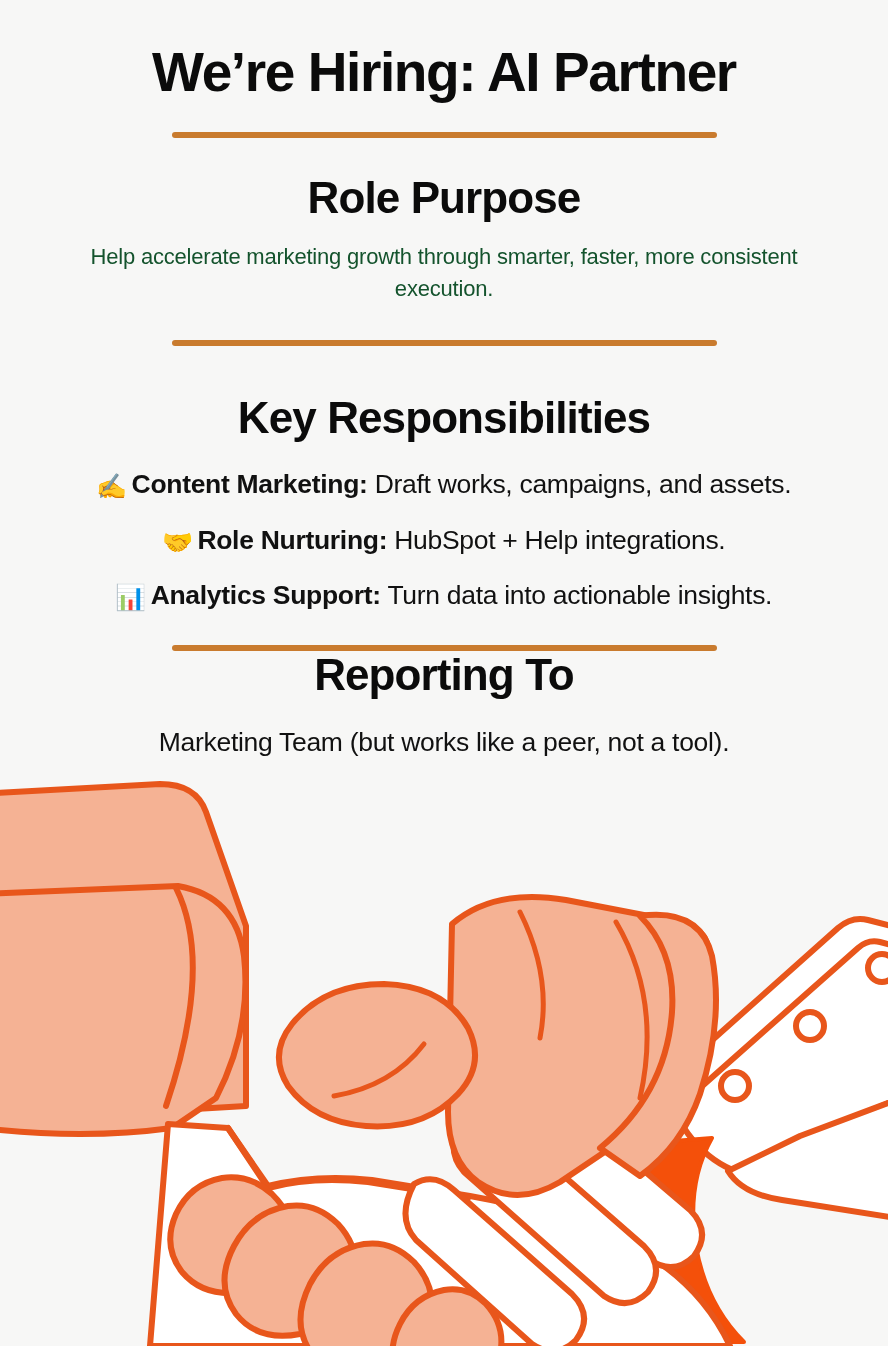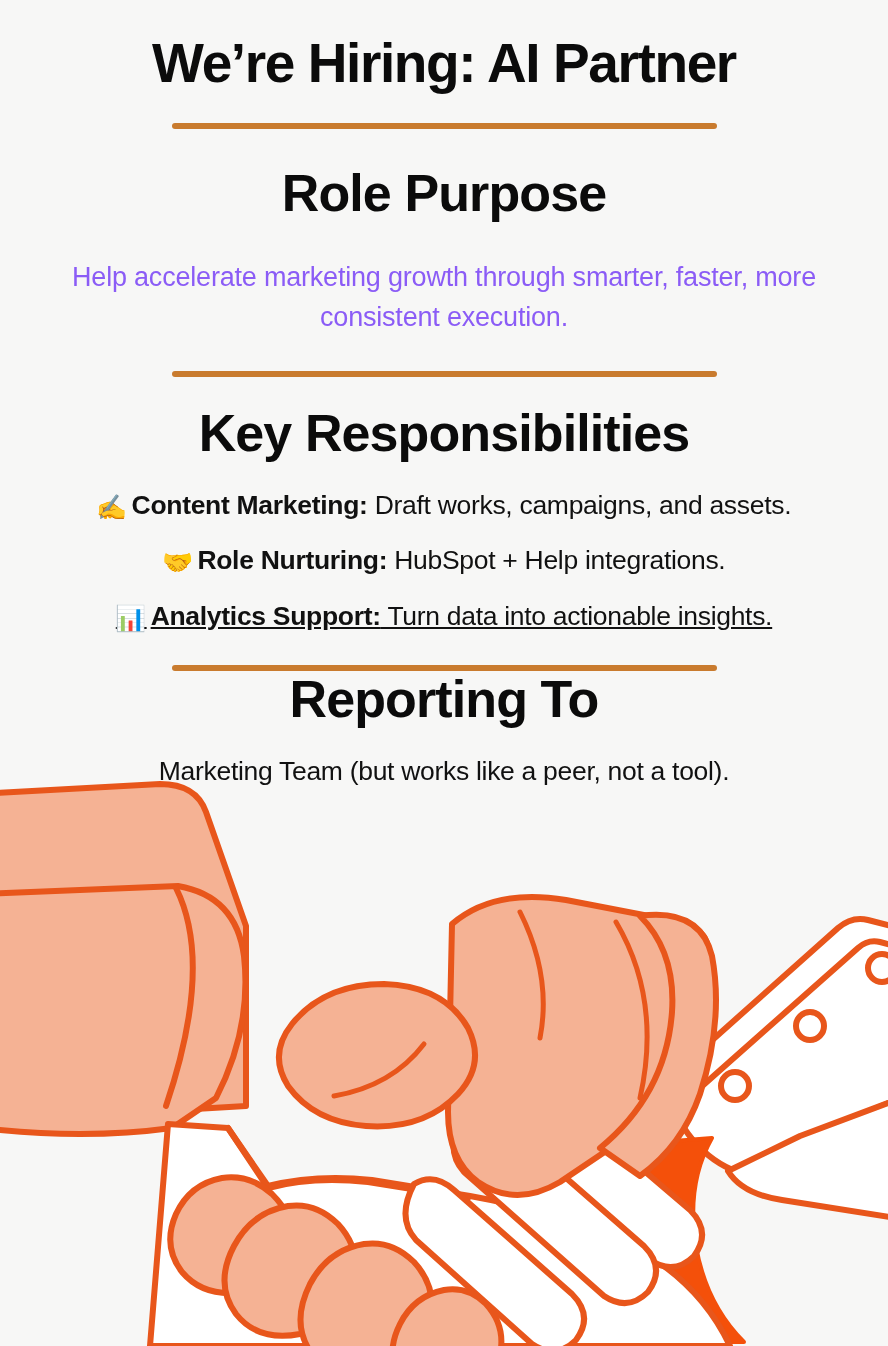--- a/index.html
+++ b/index.html
@@ -20,21 +20,21 @@
     position: relative;
     width: 888px;
     height: 1346px;
     overflow: hidden;
   }
 
   
   .content {
     position: relative;
     z-index: 5;
-    padding-top: 34px;
+    padding-top: 43px;
     text-align: center;
   }
 
   .main-title {
     font-size: 55px;
     font-weight: 700;
     letter-spacing: -1.4px;
     line-height: 1.08;
     margin: 0 0 0 0;
     color: #0b0b0b;
@@ -45,57 +45,57 @@
     height: 6px;
     background: #C97B2E;
     border-radius: 4px;
     margin: 30px auto 0 auto;
   }
 
   .divider.d2 { margin-top: 34px; }
   .divider.d3 { margin-top: 32px; }
 
   .section-heading {
-    font-size: 52px;
+    font-size: 44px;
     font-weight: 700;
     letter-spacing: -0.9px;
     line-height: 1.1;
     color: #0b0b0b;
     margin: 0;
   }
 
   .sec-role .section-heading { margin-top: 36px; }
-  .sec-resp .section-heading { margin-top: 28px; }
+  .sec-resp .section-heading { margin-top: 48px; }
   .sec-report .section-heading { }
 
   .body-text {
-    font-size: 27px;
+    font-size: 22px;
     font-weight: 400;
     line-height: 1.48;
     letter-spacing: -0.2px;
-    color: #8b5cf6;
-    margin: 35px auto 0 auto;
+    color: #14532d;
+    margin: 18px auto 0 auto;
     max-width: 790px;
   }
 
   .bullets {
     margin: 26px 0 0 0;
     padding: 0;
     list-style: none;
   }
 
   .bullet {
     font-size: 26.5px;
     line-height: 1.22;
     letter-spacing: -0.3px;
     color: #111111;
     margin: 0 0 22px 0;
     white-space: nowrap;
   }
-  .bullet:last-child { margin-bottom: 0; text-decoration: underline; }
+  .bullet:last-child { margin-bottom: 0; }
 
   .bullet .emoji {
     font-size: 25px;
     margin-right: 4px;
     vertical-align: -2px;
   }
 
   .bullet .lead {
     font-weight: 700;
   }

